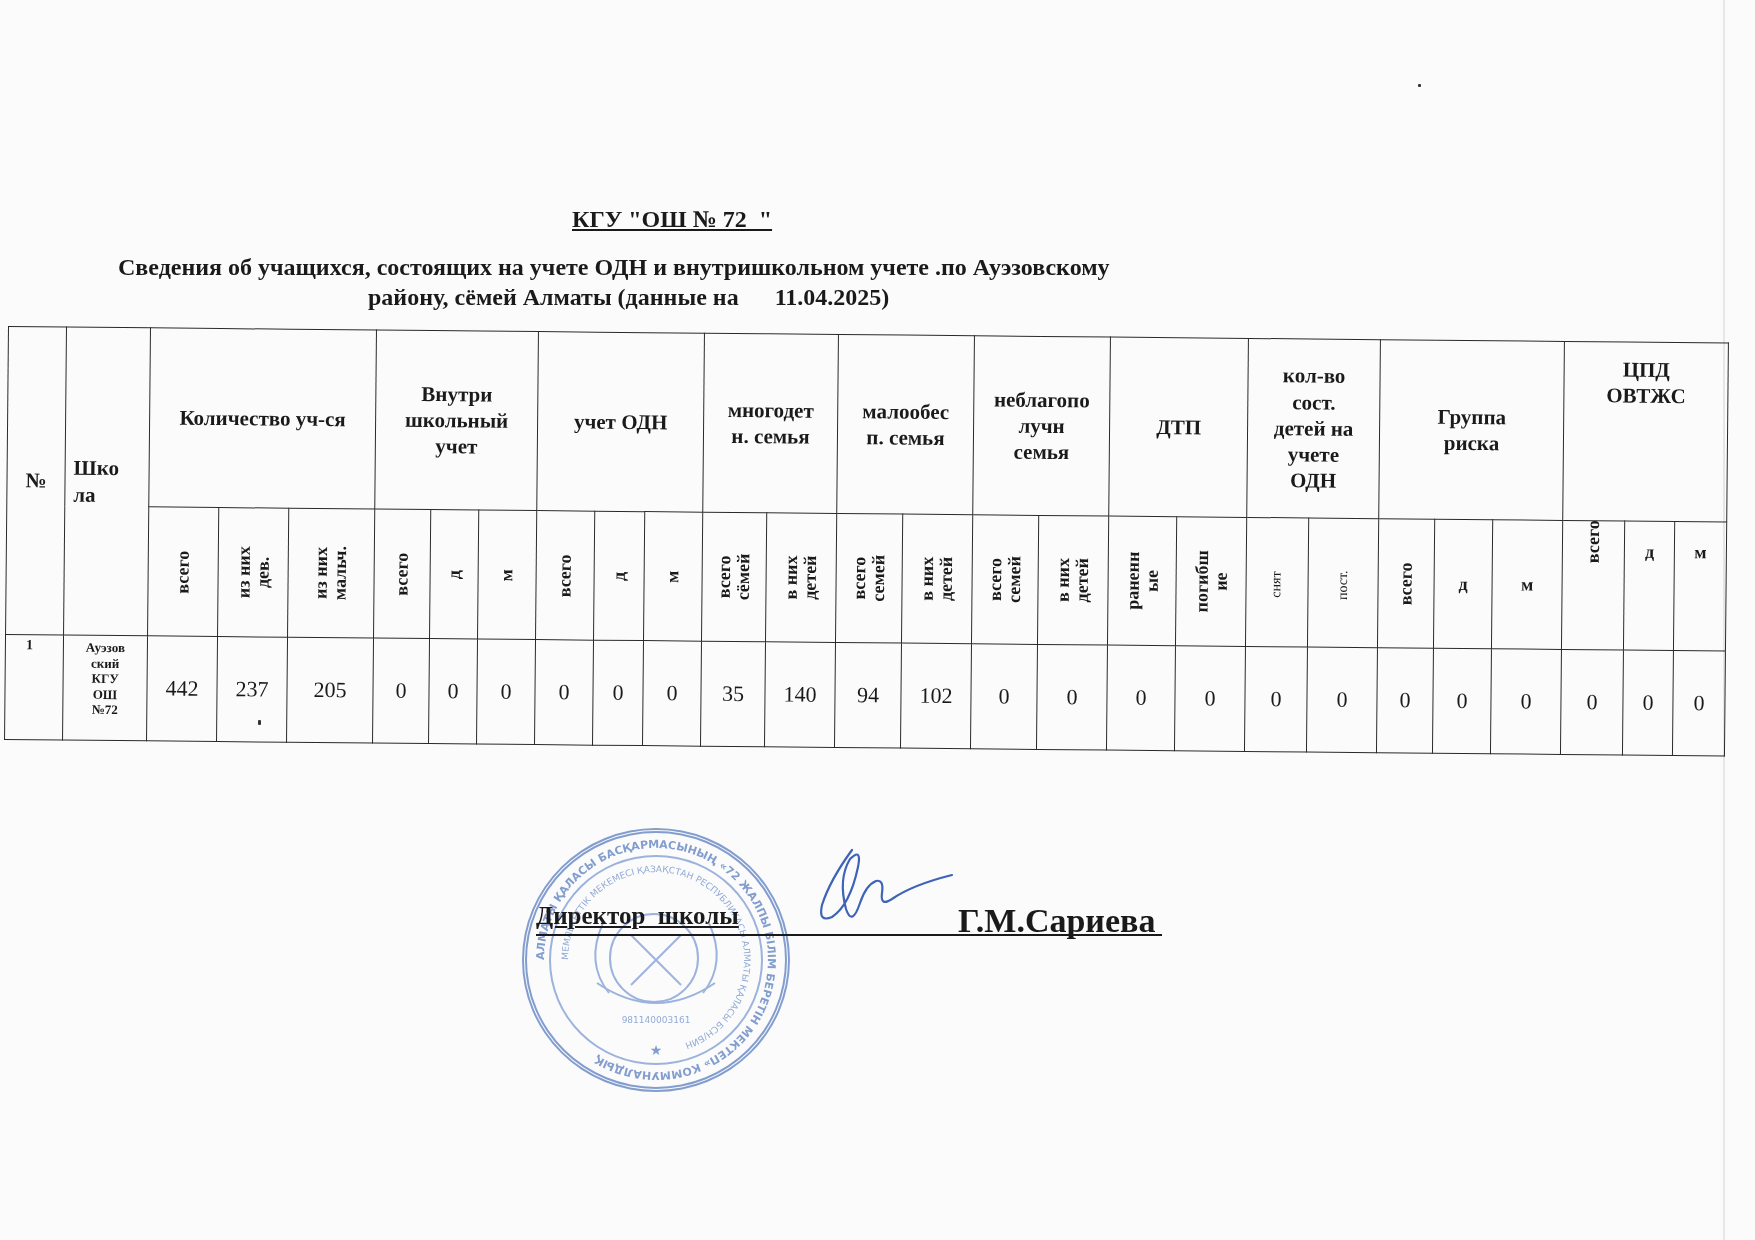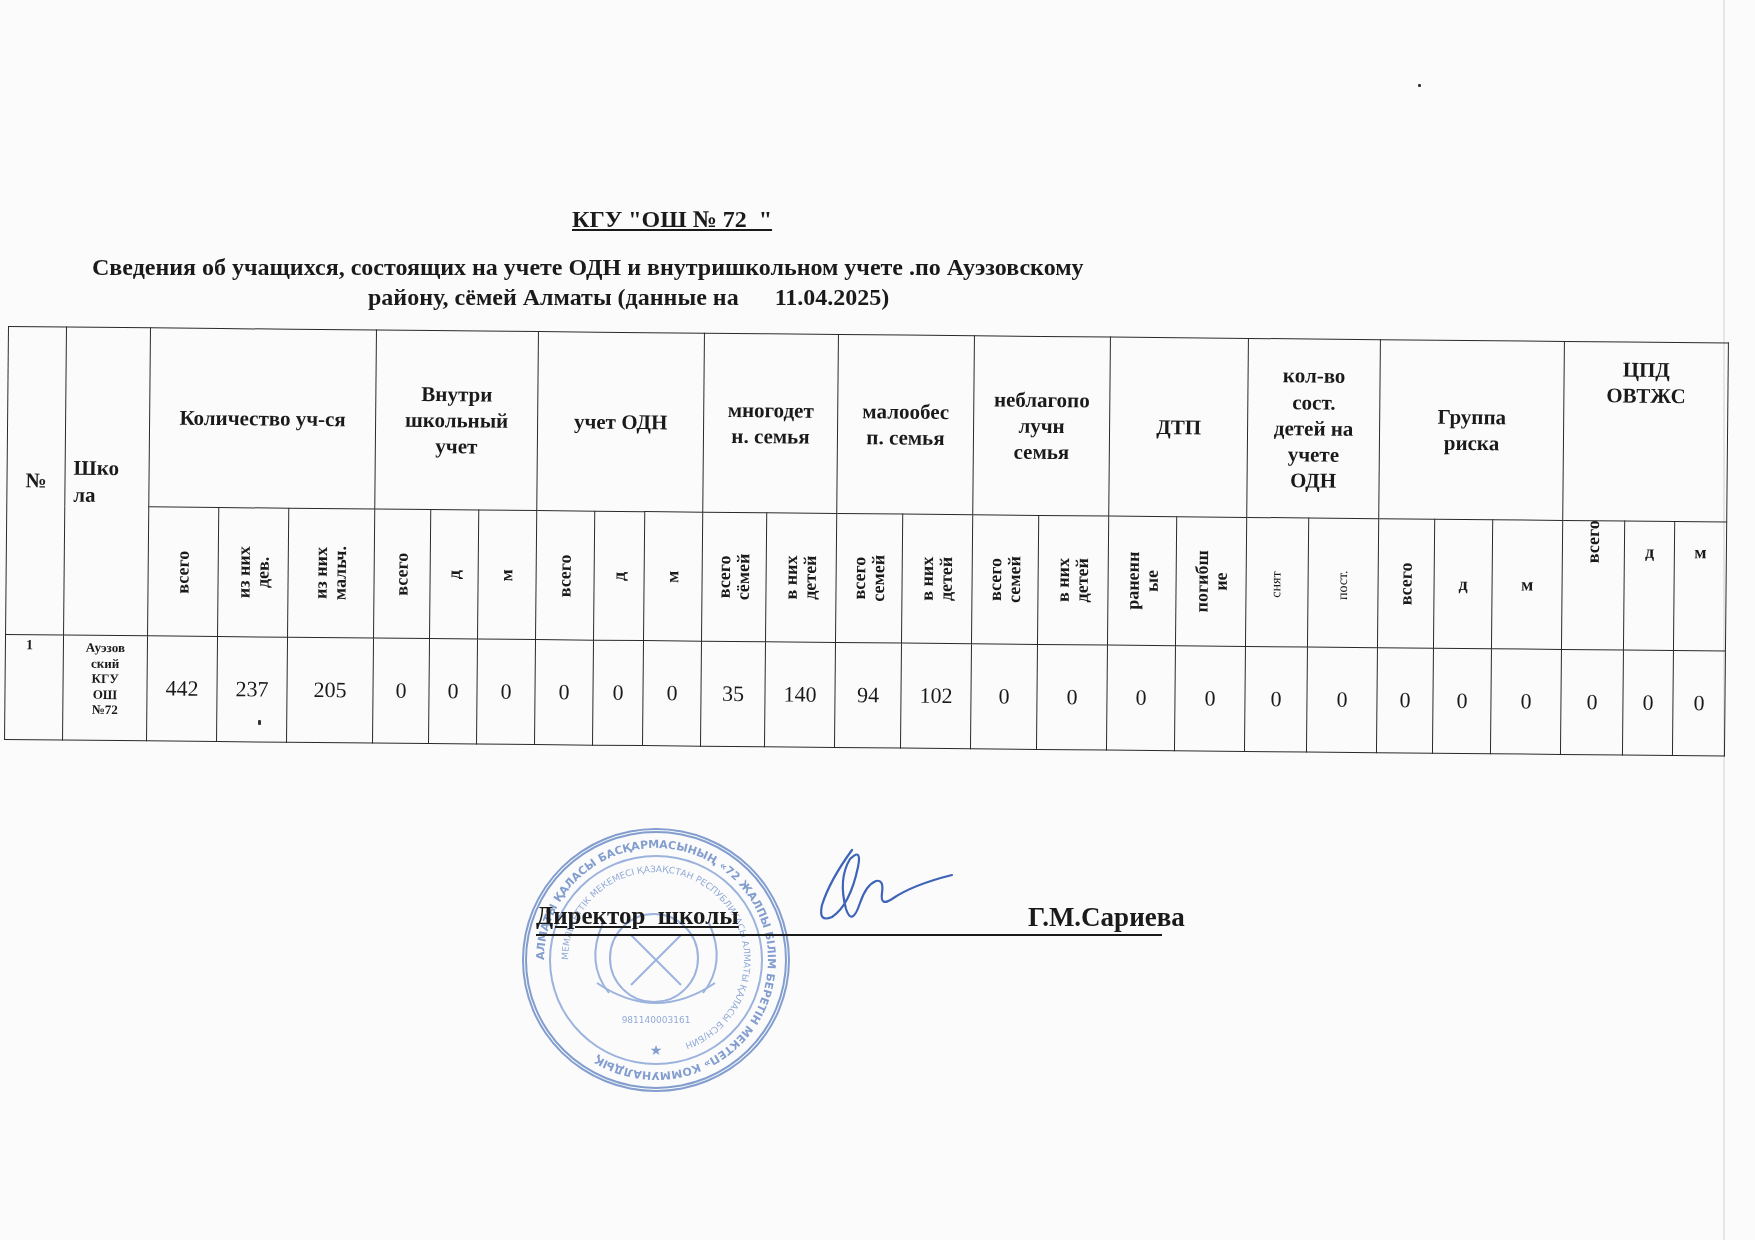--- a/index.html
+++ b/index.html
@@ -14,21 +14,21 @@
     position: absolute; right: 30px; top: 0; width: 2px; height: 1240px;
     background: #e6e6e6;
   }
   .header-block { position: absolute; left: 0; top: 0; width: 1755px; }
   .org-title {
     position: absolute; left: 572px; top: 206px;
     font-size: 24px; font-weight: bold; text-decoration: underline;
     white-space: pre;
   }
   .doc-title-1 {
-    position: absolute; left: 92px; top: 254px;
+    position: absolute; left: 118px; top: 254px;
     font-size: 24px; font-weight: bold; white-space: pre;
   }
   .doc-title-2 {
     position: absolute; left: 368px; top: 284px;
     font-size: 24px; font-weight: bold; white-space: pre;
   }
   .doc-title-2 .date { margin-left: 36px; }
 
   table.report {
     position: absolute; left: 8px; top: 326px;
@@ -86,22 +86,22 @@
   .director-label {
     position: absolute; left: 536px; top: 902px;
     font-size: 25px; font-weight: bold; text-decoration: underline;
     white-space: pre;
   }
   .signature-line {
     position: absolute; left: 536px; top: 934px; width: 626px; height: 2px;
     background: #1a1a1a;
   }
   .director-name {
-    position: absolute; left: 1028px; top: 902px;
-    font-size: 27px; font-weight: bold; white-space: pre; text-align: right;
+    position: absolute; left: 958px; top: 902px;
+    font-size: 34px; font-weight: bold; white-space: pre; text-align: right;
   }
   .signature-scribble { position: absolute; left: 812px; top: 840px; }
   .speck { position: absolute; width: 3px; height: 5px; background: #333; border-radius: 1px; }
 </style>
 </head>
 <body>
 
 <div class="page-shadow-right"></div>
 
 <div class="header-block">

